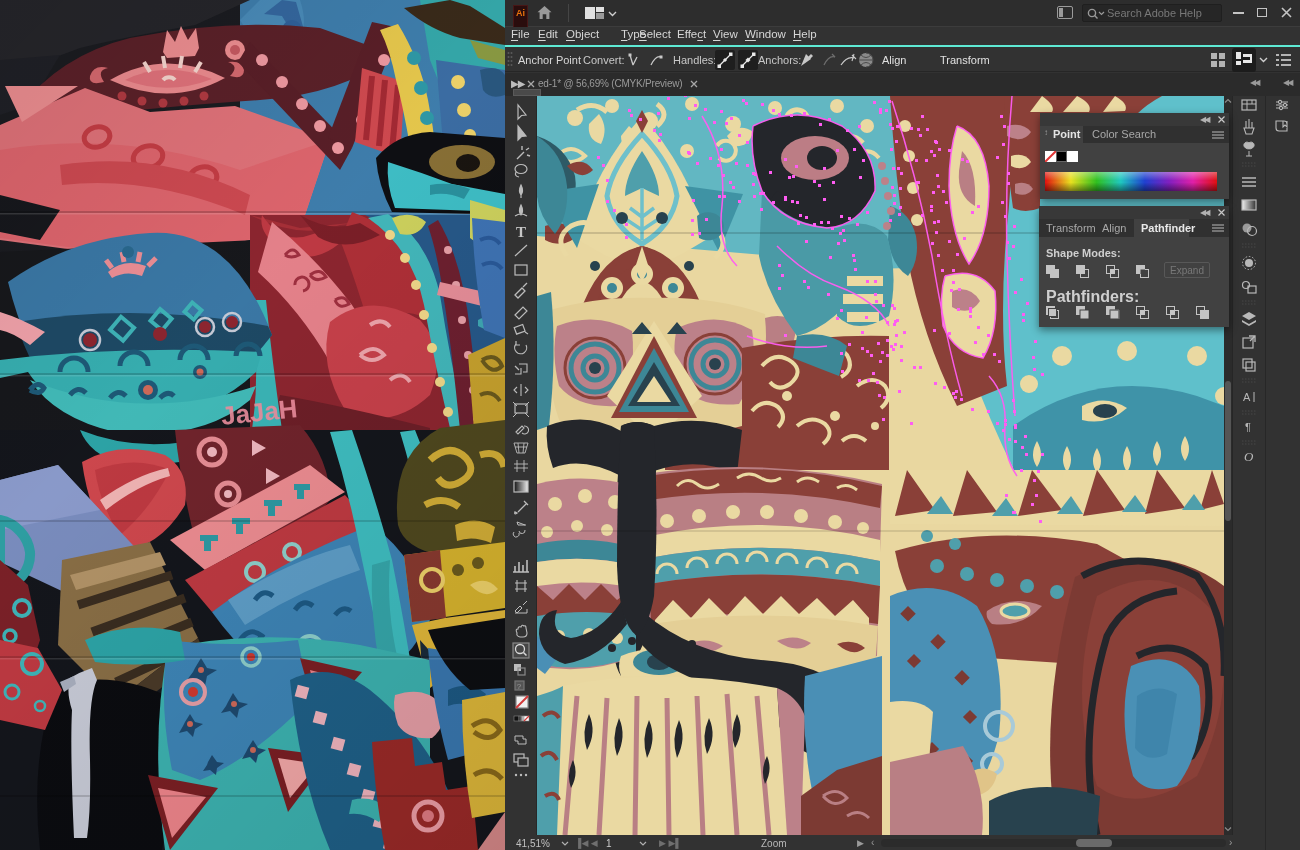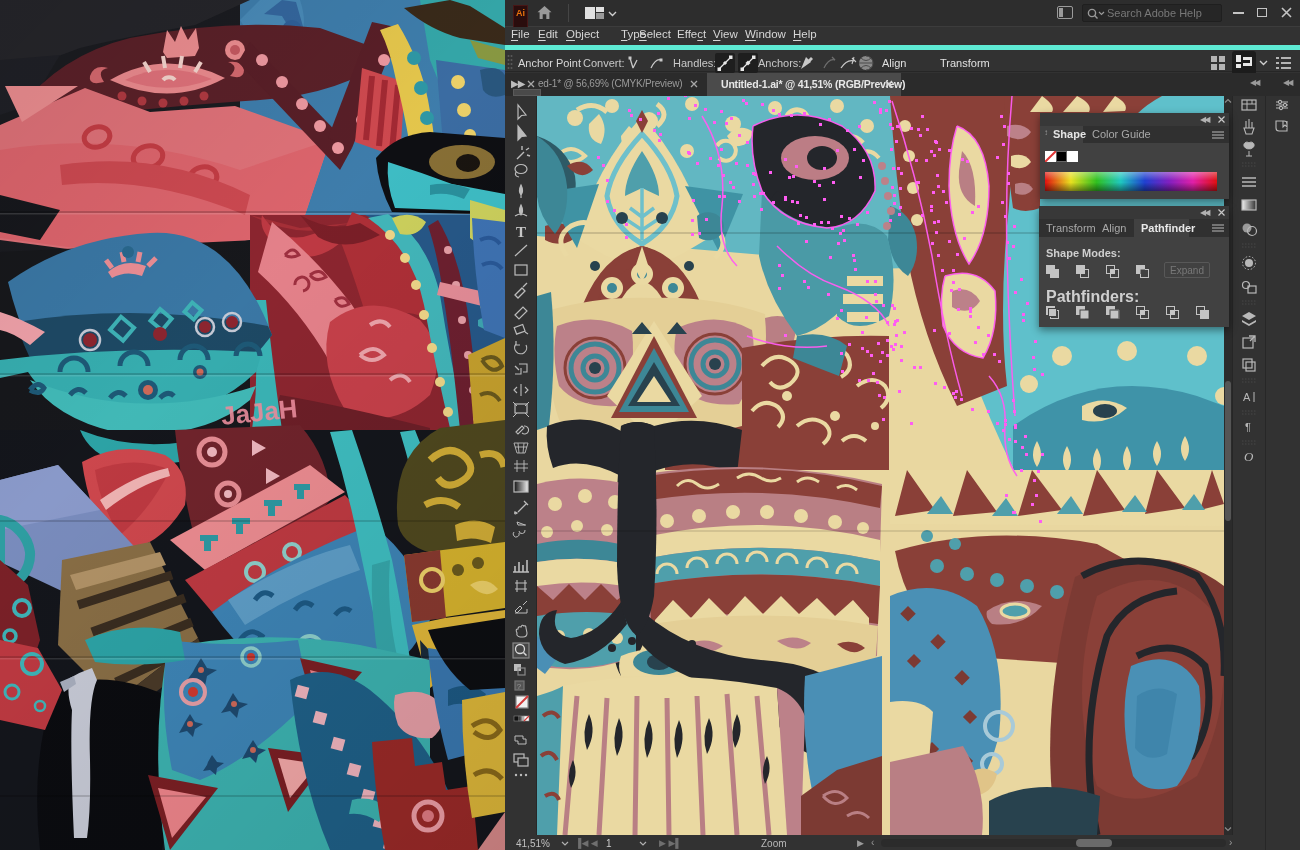--- a/index.html
+++ b/index.html
@@ -4,21 +4,21 @@
 <style>
 html,body{margin:0;padding:0;width:1300px;height:850px;overflow:hidden;background:#1d1e23;
 font-family:"Liberation Sans",sans-serif;-webkit-font-smoothing:antialiased;}
 *{box-sizing:border-box;}
 #photo{position:absolute;left:0;top:0;width:505px;height:850px;overflow:hidden;}
 #photo:after{content:"";position:absolute;left:0;top:0;width:505px;height:850px;background:linear-gradient(135deg,rgba(0,0,0,0.10),rgba(0,0,0,0.02) 40%,rgba(0,0,0,0.12));pointer-events:none;}
 #app{position:absolute;left:505px;top:0;width:795px;height:850px;background:#323232;}
 #titlebar{position:absolute;left:0;top:0;width:795px;height:27px;background:#2d2d2d;border-bottom:1px solid #3c3c3c;}
 #menubar{position:absolute;left:0;top:27px;width:795px;height:18px;background:#323232;color:#d6d6d6;font-size:11.5px;}
 #menubar span{position:absolute;top:1px;}
-#ctrlbar{position:absolute;left:0;top:45px;width:795px;height:27px;background:#323232;border-top:5px solid #5eead4;border-bottom:1px solid #262626;color:#c8c8c8;font-size:11px;text-align:center;}
+#ctrlbar{position:absolute;left:0;top:45px;width:795px;height:27px;background:#323232;border-top:2px solid #5eead4;border-bottom:1px solid #262626;color:#c8c8c8;font-size:11px;text-align:center;}
 #tabbar{position:absolute;left:0;top:73px;width:795px;height:23px;background:#2b2b2b;color:#9a9a9a;font-size:10px;white-space:nowrap;}
 #main{position:absolute;left:0;top:96px;width:795px;height:754px;}
 #toolbar{position:absolute;left:0;top:0;width:32px;height:739px;background:#323232;border-right:1px solid #282828;}
 #canvas{position:absolute;left:32px;top:0;width:687px;height:739px;overflow:hidden;background:#4d4d4d;}
 #vscroll{position:absolute;left:719px;top:0;width:8px;height:739px;background:#2b2b2b;}
 #dock{position:absolute;left:727px;top:0;width:68px;height:754px;background:#323232;}
 #statusbar{position:absolute;left:0;top:739px;width:727px;height:15px;background:#323232;color:#c0c0c0;font-size:10px;margin-left:6px;}
 .panel{position:absolute;background:#3d3d3d;box-shadow:0 3px 8px rgba(0,0,0,.45);}
 u{text-decoration:underline;text-underline-offset:2px;}
 </style>
@@ -486,26 +486,20 @@
   </div>
   <div id="tabbar">
     <span style="position:absolute;left:6px;top:5px;color:#bdbdbd;font-size:10px;letter-spacing:-1px">▶▶</span>
     <svg style="position:absolute;left:22px;top:7px" width="8" height="8">
         <path d="M1 1 L7 7 M7 1 L1 7" stroke="#a8a8a8" stroke-width="1.3"></path>
       </svg>
     <span style="position:absolute;left:33px;top:5px;letter-spacing:-0.2px">ed-1* @ 56,69% (CMYK/Preview)</span>
     <svg style="position:absolute;left:185px;top:7px" width="8" height="8">
         <path d="M1 1 L7 7 M7 1 L1 7" stroke="#a8a8a8" stroke-width="1.3"></path>
       </svg>
-    <div style="position:absolute;left:202px;top:0;width:194px;height:23px;background:#4b4b4b;color:#e8e8e8;">
-      <span style="position:absolute;left:14px;top:5px;font-weight:bold;font-size:10.5px;letter-spacing:-0.2px">Untitled-1.ai* @ 41,51% (RGB/Preview)</span>
-      <svg style="position:absolute;left:178px;top:7px" width="8" height="8">
-          <path d="M1 1 L7 7 M7 1 L1 7" stroke="#d8d8d8" stroke-width="1.4"></path>
-        </svg>
-    </div>
     <div style="position:absolute;left:8px;top:16px;width:28px;height:7px;background:#4a4a4a;border:1px solid #5a5a5a"></div>
     <span style="position:absolute;left:745px;top:5px;color:#9a9a9a;font-size:8px;letter-spacing:-2px">◀◀</span>
     <span style="position:absolute;left:778px;top:5px;color:#9a9a9a;font-size:8px;letter-spacing:-2px">◀◀</span>
   </div>
   <div id="main">
     <div id="canvas">
         <svg width="687" height="739" viewBox="0 0 687 739" style="position:absolute;left:0;top:0">
 <rect width="687" height="739" fill="#e9d7a0"></rect>
 
 <path d="M0 0 H480 V150 Q360 190 240 160 Q120 150 0 140 Z" fill="#62b7c2"></path>
@@ -1292,23 +1286,23 @@
     <div class="panel" id="colorpanel" style="left:535px;top:17px;width:189px;height:86px;">
       <div style="position:absolute;left:0;top:0;width:189px;height:13px;background:#383838">
         <span style="position:absolute;left:160px;top:2px;color:#b2b2b2;font-size:8px;letter-spacing:-2px">◀◀</span>
         <svg style="position:absolute;left:178px;top:3px" width="7" height="7">
             <path d="M0.5 0.5 L6.5 6.5 M6.5 0.5 L0.5 6.5" stroke="#c8c8c8" stroke-width="1.2"></path>
           </svg>
       </div>
       <div style="position:absolute;left:0;top:13px;width:189px;height:17px;background:#303030">
         <div style="position:absolute;left:0px;top:0;width:43px;height:17px;background:#414141;color:#e4e4e4;font-size:11px;">
             <span style="position:absolute;left:4px;top:2px;font-size:8px;color:#9a9a9a">↕</span>
-            <span style="position:absolute;left:13px;top:2px;font-weight:bold">Shape</span>
+            <span style="position:absolute;left:13px;top:2px;font-weight:bold">Point</span>
           </div>
-        <span style="position:absolute;left:52px;top:2px;color:#a8a8a8;font-size:11px">Color Guide</span>
+        <span style="position:absolute;left:52px;top:2px;color:#a8a8a8;font-size:11px">Color Search</span>
         <svg style="position:absolute;left:172px;top:5px" width="12" height="8">
             <path d="M0 1 h12 M0 4 h12 M0 7 h12" stroke="#b8b8b8" stroke-width="1.2"></path>
           </svg>
       </div>
       <div style="position:absolute;left:0;top:30px;width:189px;height:56px;background:#414141">
         <g></g>
         <div style="position:absolute;left:5px;top:8px;width:11px;height:11px;background:#fff"></div>
         <svg style="position:absolute;left:5px;top:8px" width="11" height="11">
             <path d="M0 11 L11 0" stroke="#e03535" stroke-width="2"></path>
           </svg>

